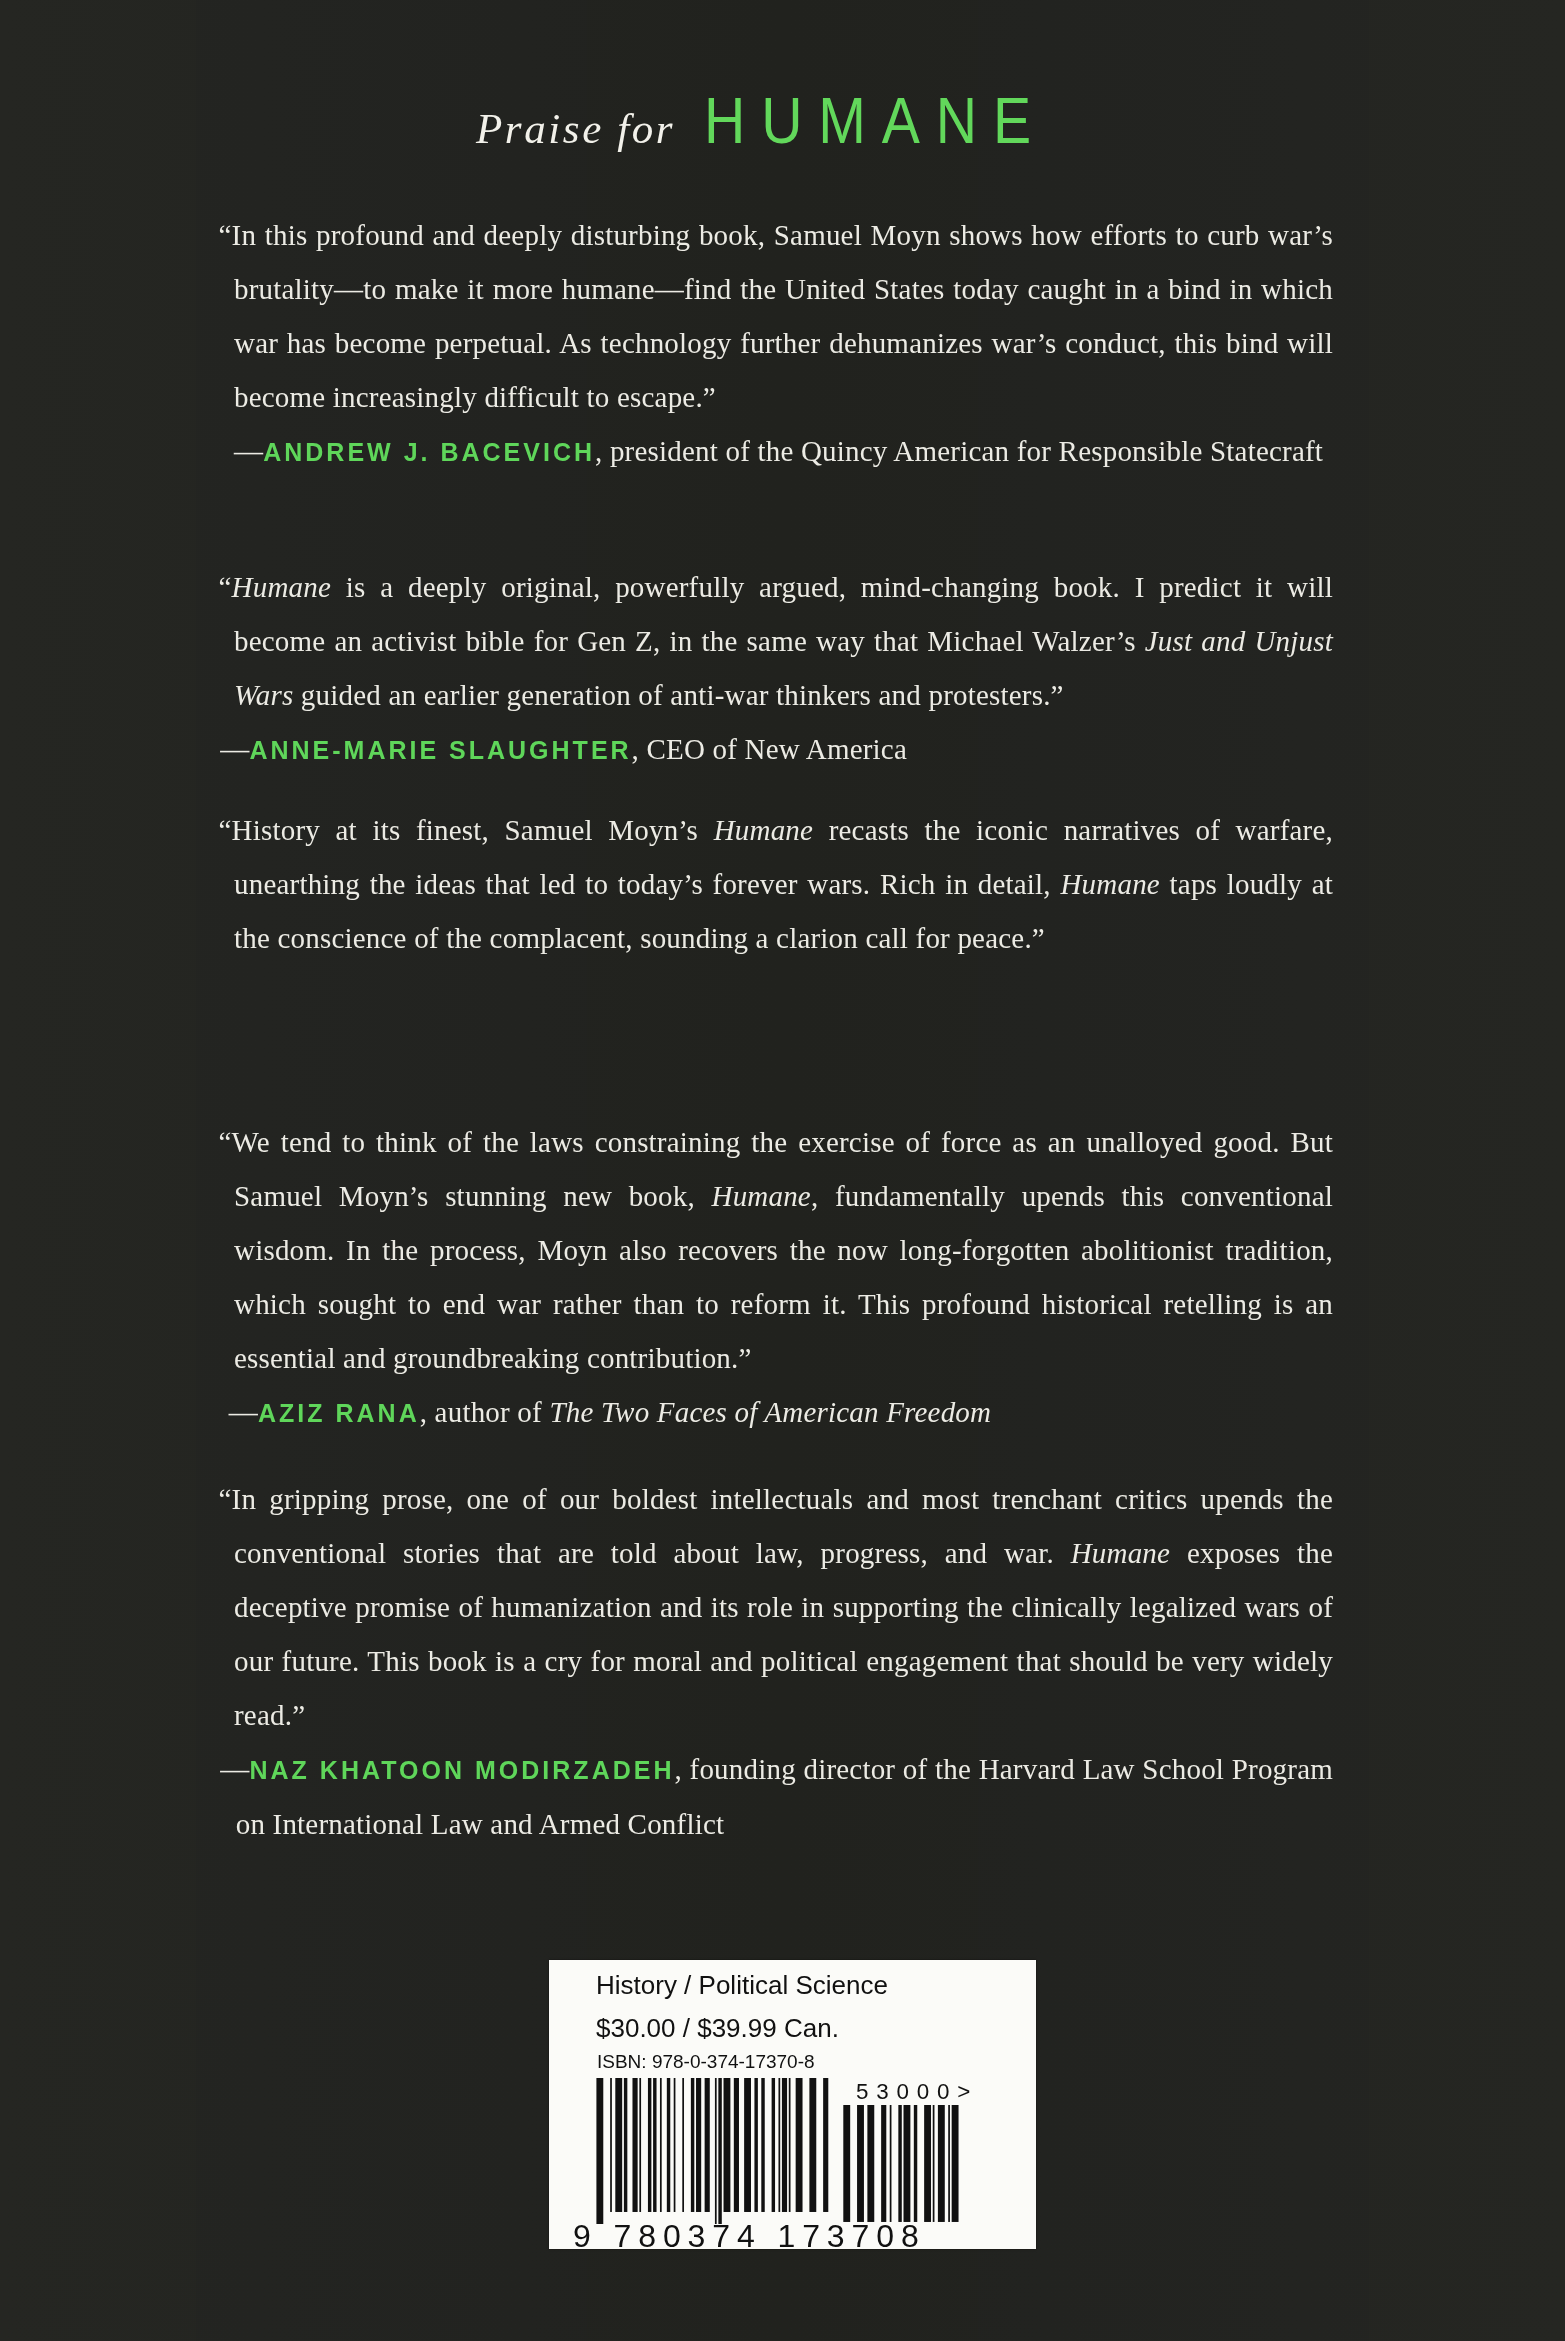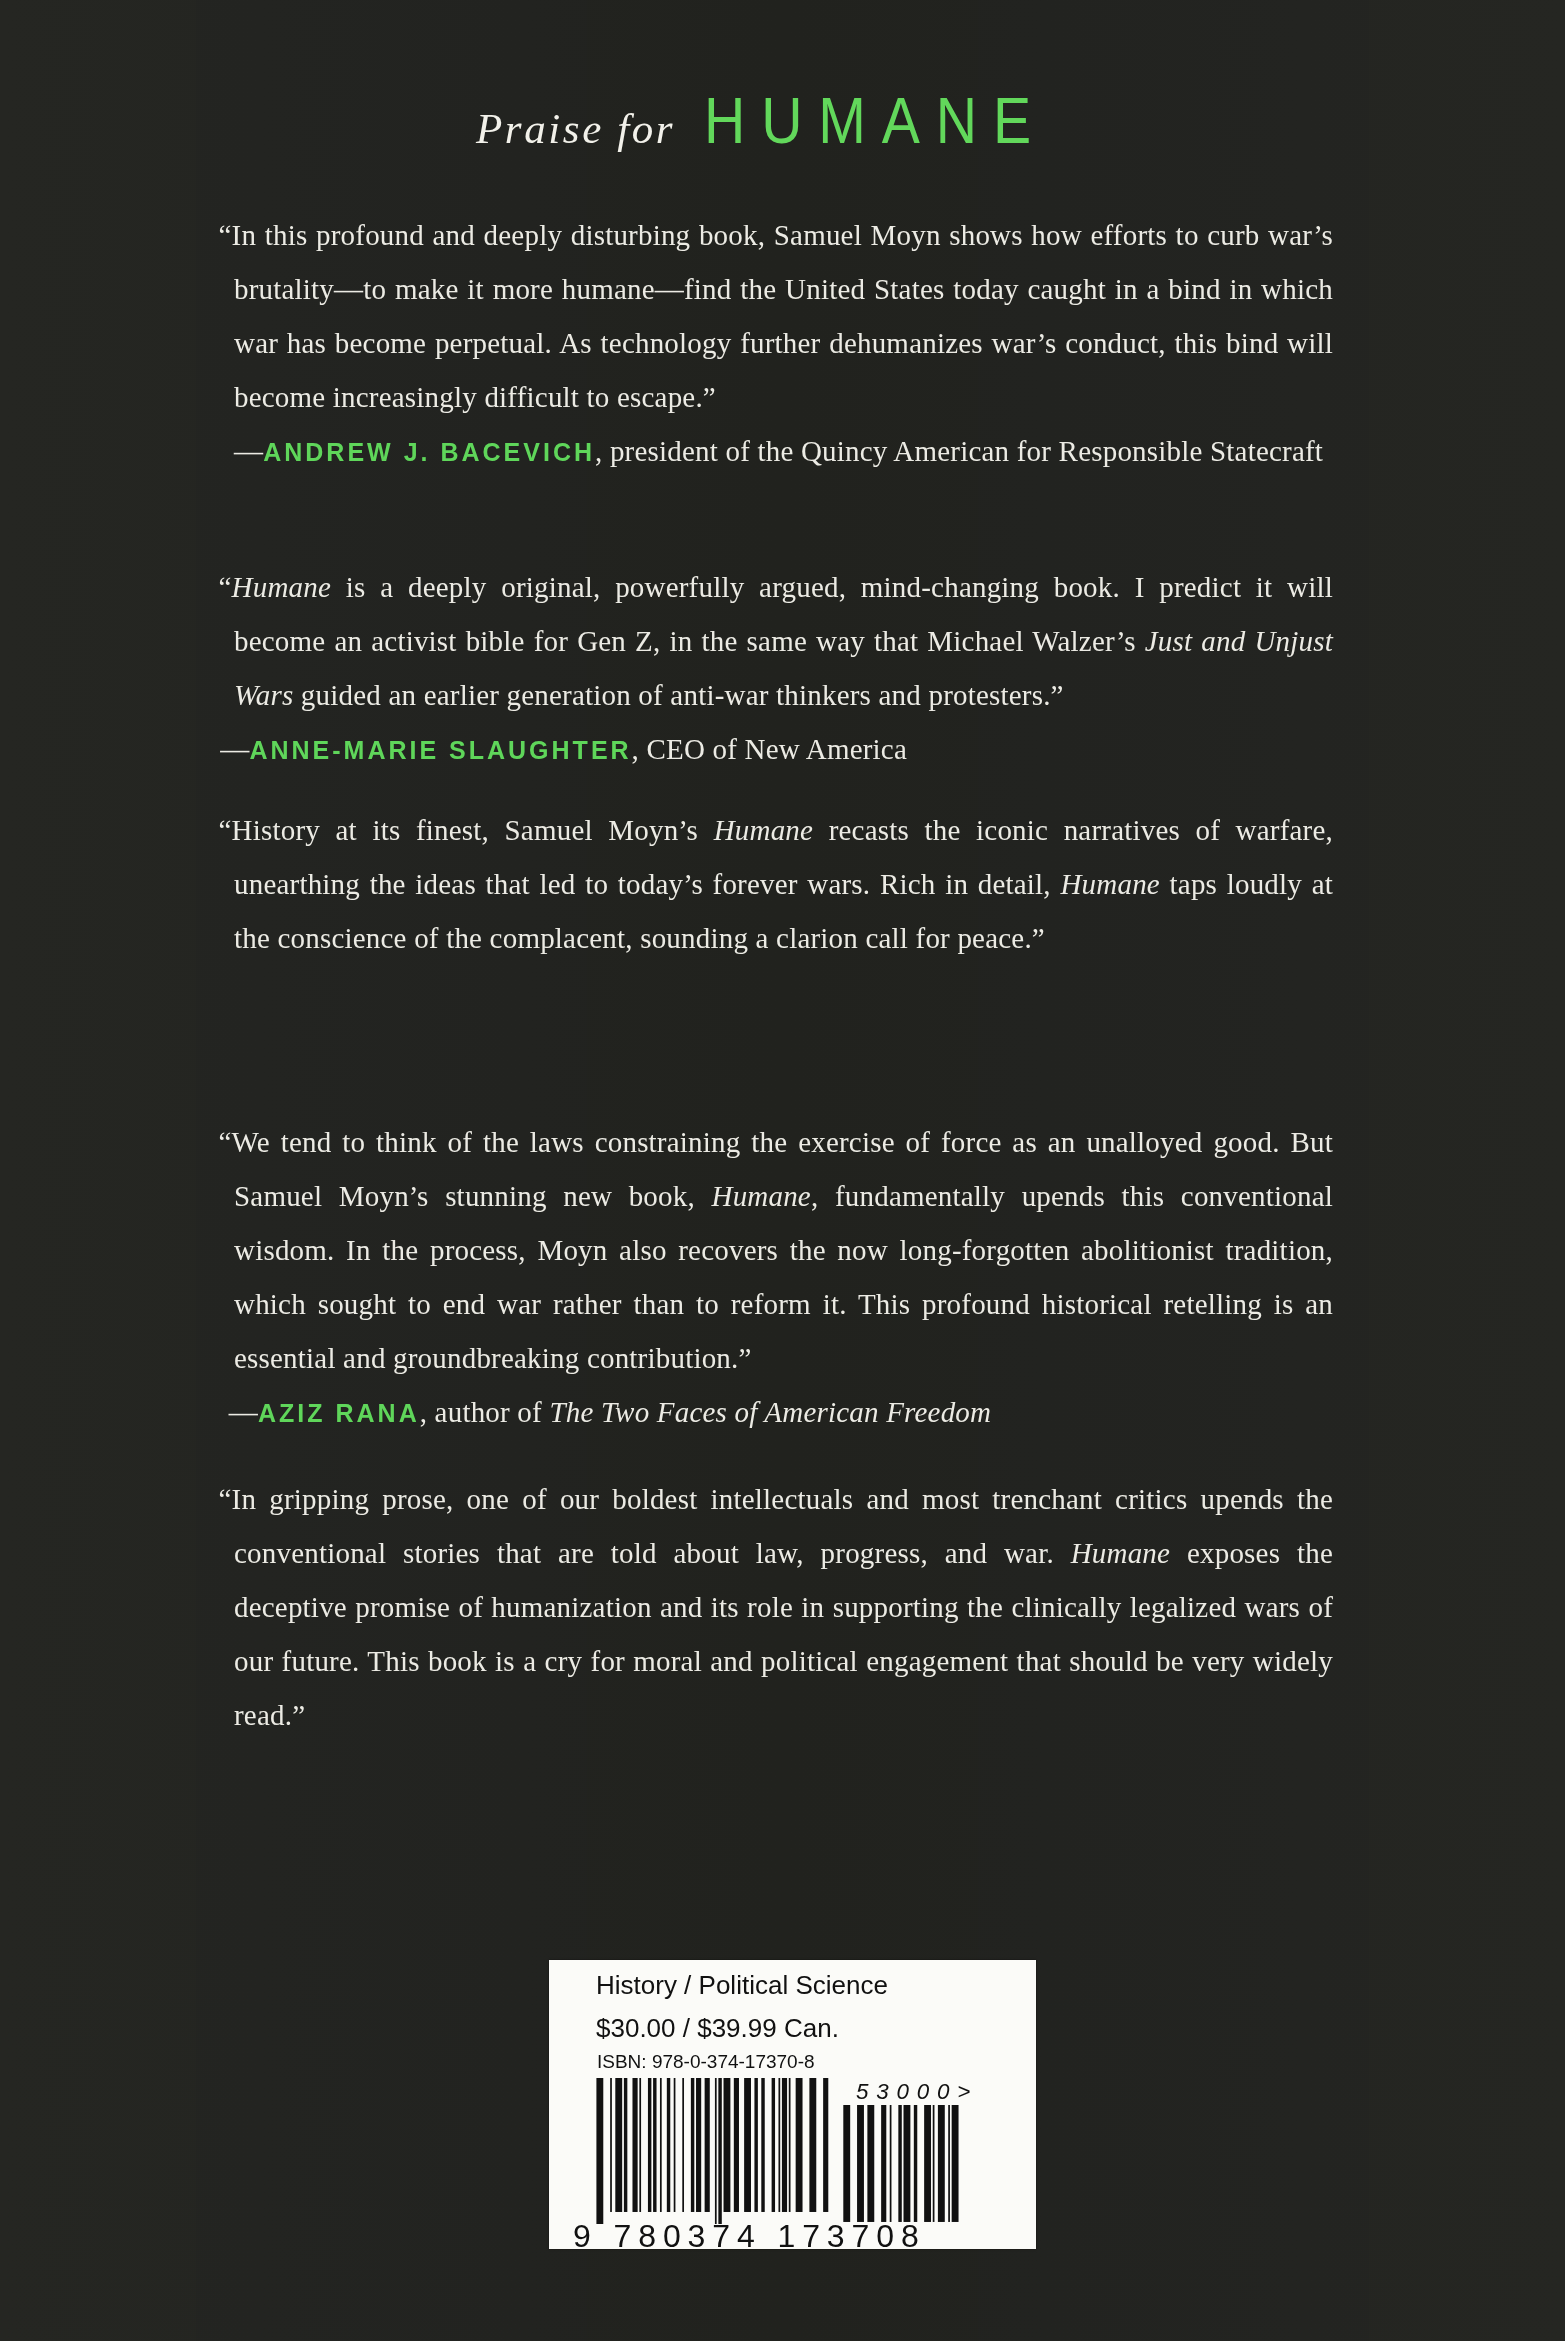--- a/index.html
+++ b/index.html
@@ -41,21 +41,21 @@
   .dash { color: #ecebe4; }
   .sticker {
     position: absolute; left: 549px; top: 1960px; width: 487px; height: 289px;
     background: #fbfbf8; color: #111;
     font-family: "Liberation Sans", "DejaVu Sans", sans-serif;
     box-shadow: 0 0 1.7px rgba(0,0,0,0.6);
   }
   .st-cat { position: absolute; left: 47px; top: 10px; font-size: 26px; letter-spacing: 0px; }
   .st-price { position: absolute; left: 47px; top: 53px; font-size: 26px; }
   .st-isbn { position: absolute; left: 48px; top: 91px; font-size: 19px; }
-  .st-addon { position: absolute; left: 307px; top: 119px; font-size: 22.4px; letter-spacing: 7.8px; font-style: italic; }
+  .st-addon { position: absolute; left: 307px; top: 119px; font-size: 22.4px; letter-spacing: 7.8px; }
   .bc-main { position: absolute; left: 47px; top: 118px; }
   .bc-addon { position: absolute; left: 294px; top: 145px; }
   .bc-digits { position: absolute; left: 24px; top: 258px; font-size: 32px; letter-spacing: 6.9px; white-space: pre; }
 </style>
 </head>
 <body>
 
 <div class="title">
   <span class="title-praise">Praise for</span>
   <span class="title-humane">HUMANE</span>
@@ -81,20 +81,23 @@
 
 <div class="quote" style="top:1115px">
   <p><span>“We tend to think of the laws constraining the exercise of force as an unalloyed good. But Samuel Moyn’s stunning new book, </span><em>Humane</em><span>, fundamentally upends this conventional wisdom. In the process, Moyn also recovers the now long-forgotten abolitionist tradition, which sought to end war rather than to reform it. This profound historical retelling is an essential and groundbreaking contribution.”</span></p>
   <p class="attr indent">
     <span class="dash">—</span><span class="attr-name">AZIZ RANA</span><span>, author of </span><em>The Two Faces of American Freedom</em>
   </p>
 </div>
 
 <div class="quote" style="top:1472px">
   <p><span>“In gripping prose, one of our boldest intellectuals and most trenchant critics upends the conventional stories that are told about law, progress, and war. </span><em>Humane</em><span> exposes the deceptive promise of humanization and its role in supporting the clinically legalized wars of our future. This book is a cry for moral and political engagement that should be very widely read.”</span></p>
+  <p class="attr" style="text-align:justify;">
+    <span class="dash">—</span><span class="attr-name">NAZ KHATOON MODIRZADEH</span><span>, founding director of the Harvard Law School Program on International Law and Armed Conflict</span>
+  </p>
 </div>
 
 <div class="sticker">
   <div class="st-cat">History / Political Science</div>
   <div class="st-price">$30.00 / $39.99 Can.</div>
   <div class="st-isbn">ISBN: 978-0-374-17370-8</div>
   <svg class="bc-main" width="237" height="146" id="bc-main" viewBox="0 0 275 170">
       <rect x="0" y="0" width="8" height="170" fill="#111"></rect>
       <rect x="16" y="0" width="2" height="156" fill="#111"></rect>
       <rect x="22" y="0" width="8" height="156" fill="#111"></rect>

